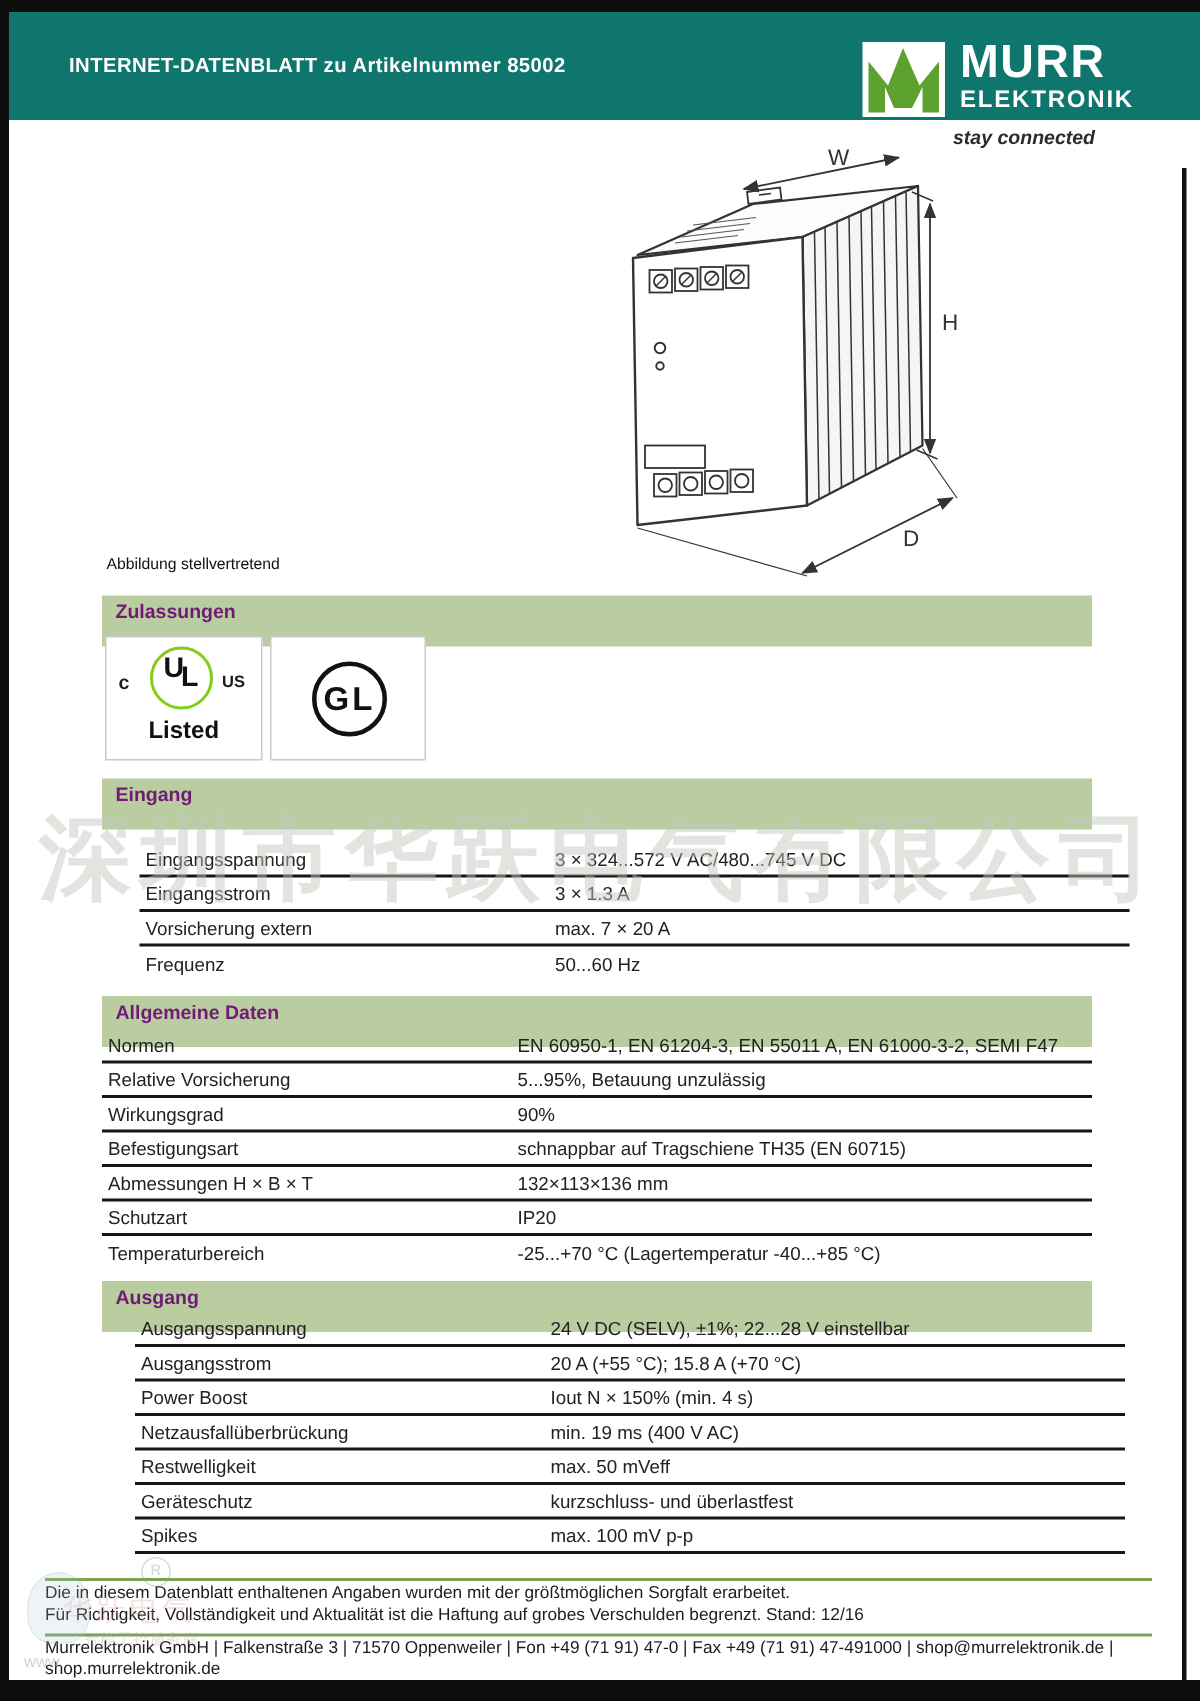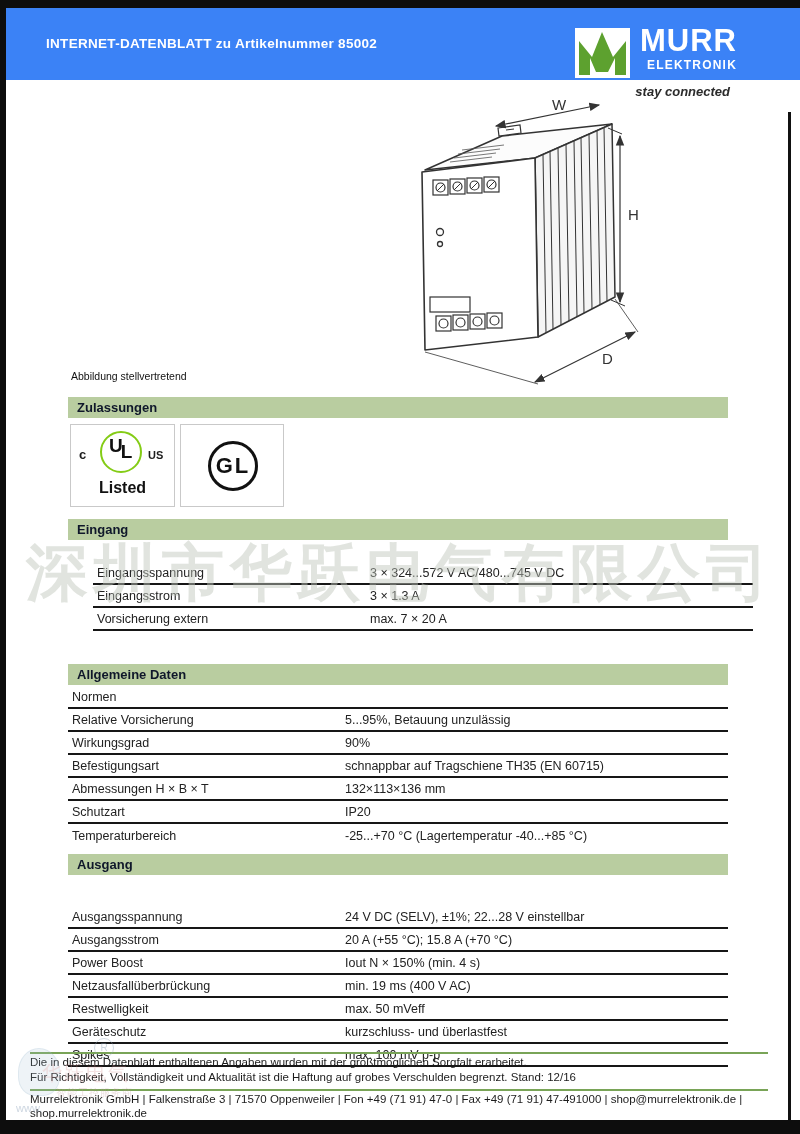--- a/index.html
+++ b/index.html
@@ -4,33 +4,33 @@
 <style>
   html,body{margin:0;padding:0;background:#000;}
   #page{position:relative;width:800px;height:1134px;background:#fff;overflow:hidden;
         font-family:"Liberation Sans","DejaVu Sans",sans-serif;color:#1c1c1c;}
   
   .frame-top{position:absolute;left:0;top:0;width:800px;height:8px;background:#0d0d0d;}
   .frame-left{position:absolute;left:0;top:0;width:6px;height:1134px;background:#0d0d0d;}
   .frame-bottom{position:absolute;left:0;top:1120px;width:800px;height:14px;background:#0d0d0d;}
   .frame-right{position:absolute;left:788px;top:112px;width:3px;height:1008px;background:#111;}
   
-  .header{position:absolute;left:6px;top:8px;width:794px;height:72px;background:#3b82f6;text-align:right;}
+  .header{position:absolute;left:6px;top:8px;width:794px;height:72px;background:#0f766e;}
   .header-title{position:absolute;left:40px;top:28px;color:#fff;font-weight:bold;font-size:13.5px;letter-spacing:.3px;}
   .logo-icon{position:absolute;left:569px;top:20px;width:55px;height:50px;background:#fff;}
   .logo-text{position:absolute;left:634px;top:17px;color:#fff;line-height:1;}
   .logo-text .t1{font-size:31px;font-weight:bold;letter-spacing:1px;}
-  .logo-text .t2{font-size:12px;font-weight:bold;letter-spacing:1.2px;margin-top:3px;}
+  .logo-text .t2{font-size:16px;font-weight:bold;letter-spacing:1.2px;margin-top:3px;}
   .tagline{position:absolute;right:70px;top:84px;font-size:13px;font-style:italic;font-weight:bold;color:#2b2b2b;}
   
   .drawing{position:absolute;left:380px;top:92px;width:400px;height:300px;}
   .caption{position:absolute;left:71px;top:370px;font-size:10.5px;color:#111;}
   
-  .sec-bar{position:absolute;left:68px;width:660px;height:21px;background:#b9cda0;
-           font-size:13px;font-weight:bold;color:#0f172a;line-height:21px;padding-left:9px;box-sizing:border-box;}
+  .sec-bar{position:absolute;left:68px;width:660px;height:34px;background:#b9cda0;
+           font-size:13px;font-weight:bold;color:#701a75;line-height:21px;padding-left:9px;box-sizing:border-box;}
   #bar-zulassungen{top:397px;}
   #bar-eingang{top:519px;}
   #bar-allgemein{top:664px;}
   #bar-ausgang{top:854px;}
   
   .logo-box{position:absolute;top:424px;height:83px;background:#fff;border:1px solid #c9c9c9;box-sizing:border-box;}
   #box-ul{left:70px;width:105px;}
   #box-gl{left:180px;width:104px;}
   .ul-wrap{position:relative;width:100%;height:100%;}
   .ul-circle{position:absolute;left:29px;top:6px;width:38px;height:38px;border:2px solid #84cc16;border-radius:50%;}
@@ -39,21 +39,21 @@
   .ul-letters .l{position:relative;top:4px;}
   .ul-c{position:absolute;left:8px;top:22px;font-size:13px;font-weight:bold;}
   .ul-us{position:absolute;left:77px;top:24px;font-size:11px;font-weight:bold;}
   .ul-listed{position:absolute;left:0;right:0;top:54px;text-align:center;font-size:16px;font-weight:bold;color:#111;}
   .gl-circle{position:absolute;left:27px;top:16px;width:44px;height:44px;border:3px solid #111;border-radius:50%;
              text-align:center;line-height:44px;font-size:22px;font-weight:bold;color:#111;letter-spacing:2px;}
   
   .rows{position:absolute;left:68px;width:660px;}
   #rows-eingang{top:562px;margin-left:25px;}
   #rows-allgemein{top:686px;}
-  #rows-ausgang{top:906px;}
+  #rows-ausgang{top:875px;margin-left:22px;}
   .trow{display:flex;align-items:center;height:23px;border-bottom:2px solid #161616;box-sizing:border-box;}
   .trow.noline{border-bottom:none;}
   .tlabel{width:277px;font-size:12.5px;color:#222;flex-shrink:0;padding-left:4px;box-sizing:border-box;}
   .tvalue{font-size:12.5px;color:#222;}
   
   .wm-center{position:absolute;left:0;top:536px;width:800px;height:74px;z-index:6;pointer-events:none;
              font-size:62px;letter-spacing:6px;color:rgba(193,198,188,0.48);white-space:nowrap;overflow:hidden;
              text-align:center;line-height:74px;font-weight:bold;}
   .wm-stamp{position:absolute;left:16px;top:1038px;width:140px;height:84px;z-index:6;pointer-events:none;opacity:.55;}
   .wm-stamp .reg{position:absolute;left:78px;top:0;width:18px;height:18px;border:1.5px solid rgba(140,160,180,.7);
@@ -196,26 +196,31 @@
       <div class="tvalue">3 × 324...572 V AC/480...745 V DC</div>
     </div>
     <div class="trow">
       <div class="tlabel">Eingangsstrom</div>
       <div class="tvalue">3 × 1.3 A</div>
     </div>
     <div class="trow">
       <div class="tlabel">Vorsicherung extern</div>
       <div class="tvalue">max. 7 × 20 A</div>
     </div>
+    <div class="trow noline">
+      <div class="tlabel">Frequenz</div>
+      <div class="tvalue">50...60 Hz</div>
+    </div>
   </div>
 
   <div class="sec-bar" id="bar-allgemein">Allgemeine Daten</div>
   <div class="rows" id="rows-allgemein">
     <div class="trow">
       <div class="tlabel">Normen</div>
+      <div class="tvalue">EN 60950-1, EN 61204-3, EN 55011 A, EN 61000-3-2, SEMI F47</div>
     </div>
     <div class="trow">
       <div class="tlabel">Relative Vorsicherung</div>
       <div class="tvalue">5...95%, Betauung unzulässig</div>
     </div>
     <div class="trow">
       <div class="tlabel">Wirkungsgrad</div>
       <div class="tvalue">90%</div>
     </div>
     <div class="trow">

